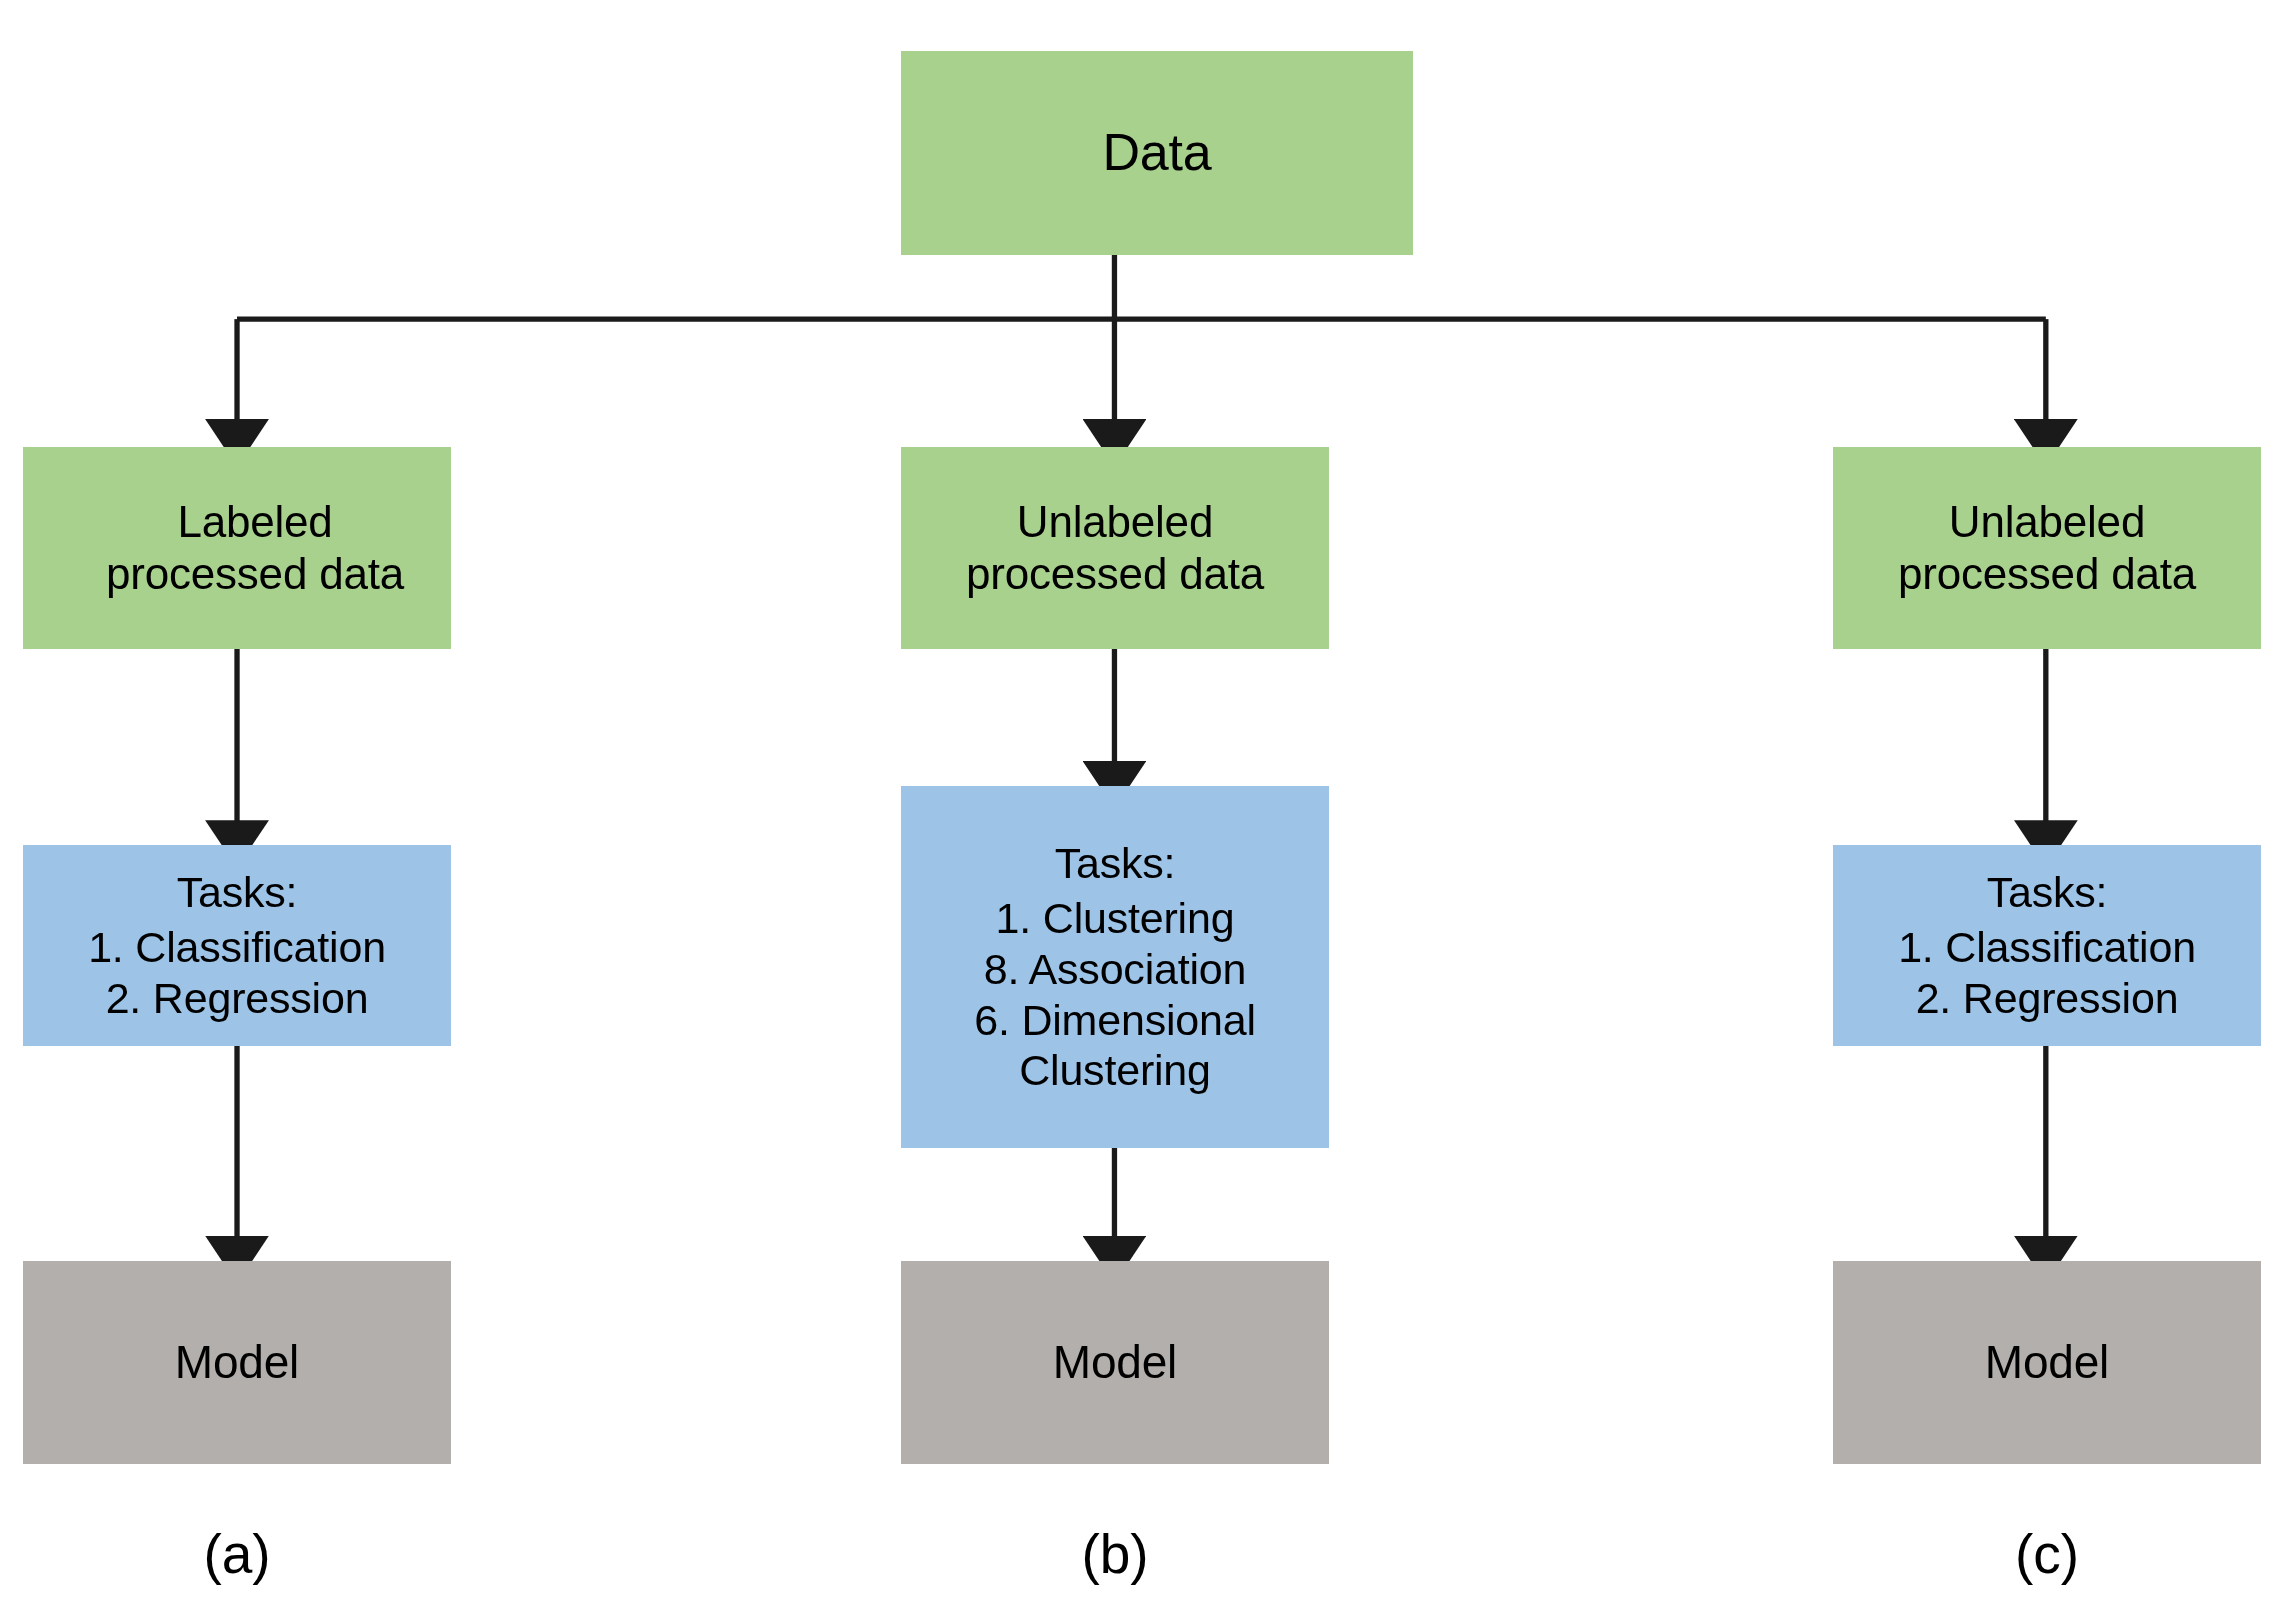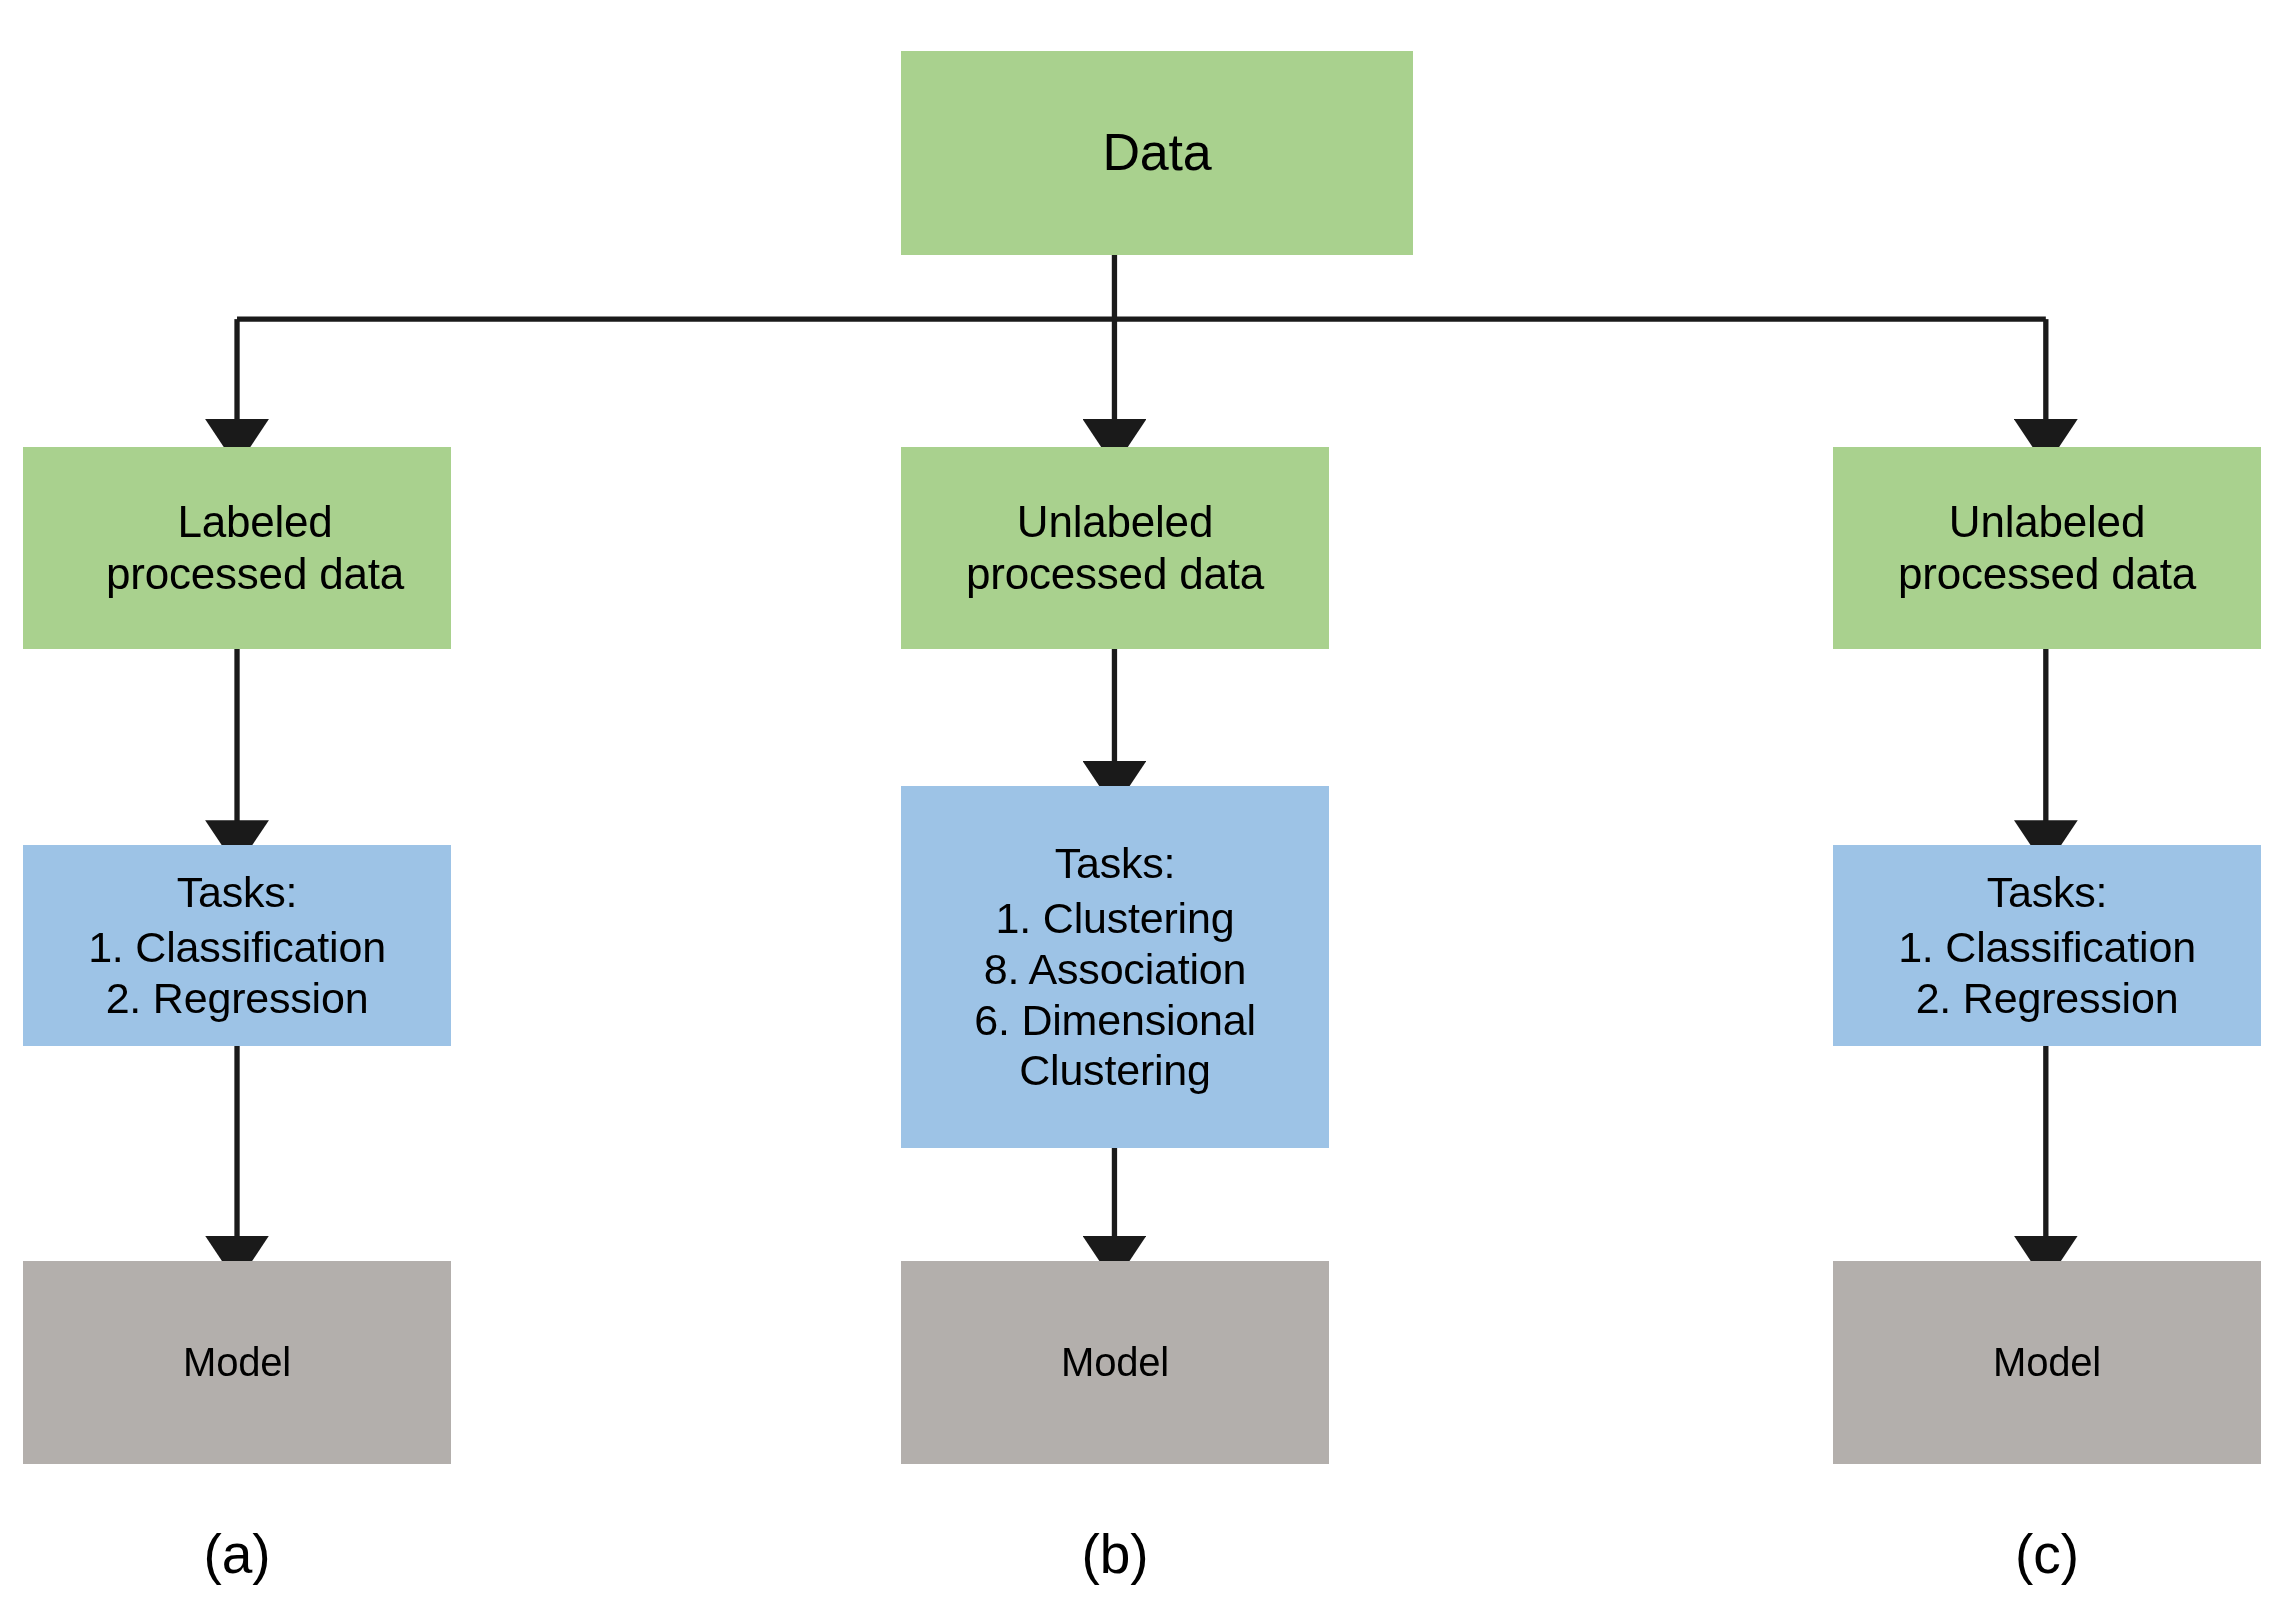--- a/index.html
+++ b/index.html
@@ -68,21 +68,21 @@
   .blue-box { font-size: 43px; }
   #node-tasks-left  { left: 23px;   top: 845px; width: 428px; height: 201px; }
   #node-tasks-mid   { left: 901px; top: 786px; width: 428px; height: 362px; }
   #node-tasks-right { left: 1833px; top: 845px; width: 428px; height: 201px; }
   .blue-box .title { margin-bottom: 4.6px; }
 
   
   .gray-row {
     top: 1261px;
     height: 203px;
-    font-size: 40px;
+    font-size: 46px;
   }
   #node-model-left  { left: 23px;   width: 428px; }
   #node-model-mid   { left: 901px; width: 428px; }
   #node-model-right { left: 1833px; width: 428px; }
 
   
   .caption {
     position: absolute;
     top: 1508px;
     height: 91px;

